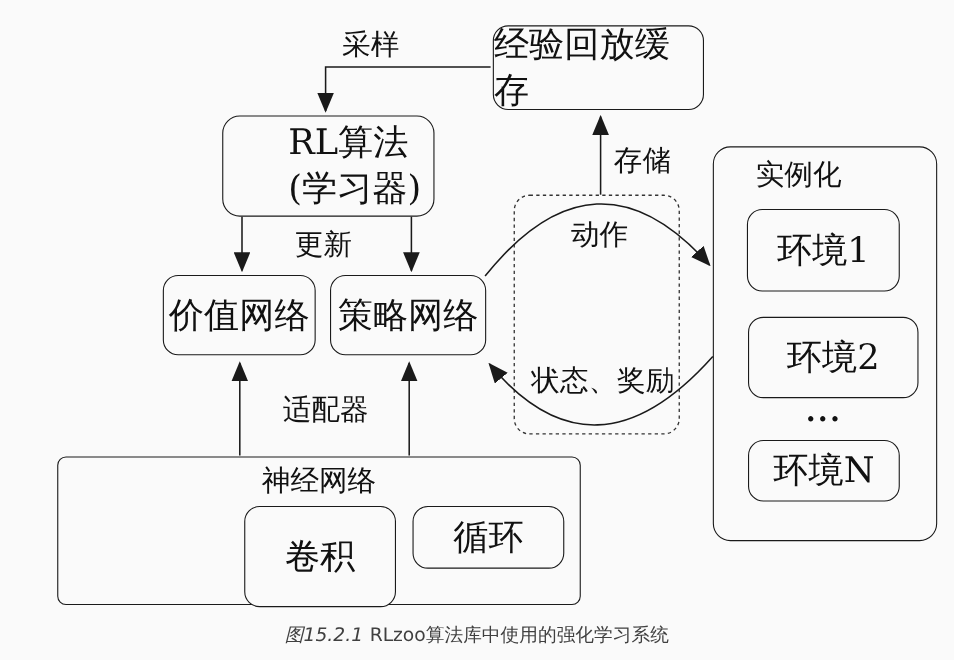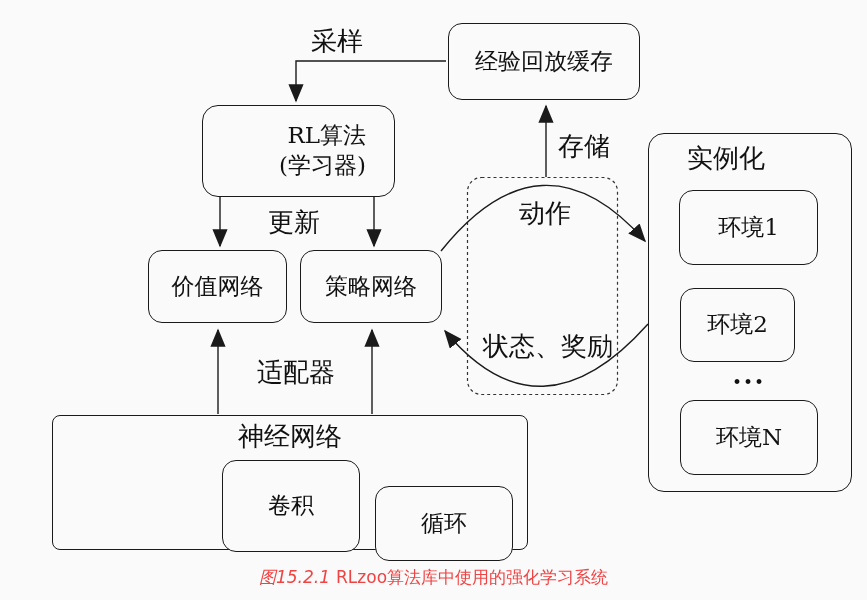--- a/index.html
+++ b/index.html
@@ -18,22 +18,22 @@
   }
   .box {
     position: absolute;
     box-sizing: border-box;
     border: 1.5px solid #1a1a1a;
     border-radius: 14px;
     background: #fafafa;
     display: flex;
     align-items: center;
     justify-content: center;
-    text-align: right;
-    font-size: 23px;
+    text-align: left;
+    font-size: 32px;
     line-height: 1.3;
     z-index: 2;
   }
   .container-box {
     position: absolute;
     box-sizing: border-box;
     border: 1.5px solid #1a1a1a;
     background: #fafafa;
     z-index: 1;
   }
@@ -67,21 +67,21 @@
     z-index: 3;
     pointer-events: none;
   }
   #caption {
     position: absolute;
     left: 0;
     top: 566px;
     width: 867px;
     text-align: center;
     font-size: 17px;
-    color: #ef4444;
+    color: #404040;
     font-family: "DejaVu Sans", "Liberation Sans", sans-serif;
     z-index: 2;
   }
   #caption .fig-no { font-style: italic; margin-right: 6px; }
 </style>
 </head>
 <body>
 
 <div id="stage">
 
@@ -102,34 +102,34 @@
 
   <div class="box" style="left:300px; top:250px; width:142px; height:73px;">
     <span>策略网络</span>
   </div>
 
   <div class="container-box" style="left:52px; top:415px; width:476px; height:135px; border-radius:8px;"></div>
   <div class="container-title" style="left:52px; width:476px; top:419px;">神经网络</div>
   <div class="box" style="left:222px; top:460px; width:138px; height:92px;">
     <span>卷积</span>
   </div>
-  <div class="box" style="left:375px; top:486px; width:138px; height:75px;">
+  <div class="box" style="left:375px; top:460px; width:138px; height:57px;">
     <span>循环</span>
   </div>
 
   <div class="container-box" style="left:648px; top:133px; width:204px; height:359px; border-radius:16px;"></div>
   <div class="container-title" style="left:636px; width:180px; top:141px;">实例化</div>
   <div class="box" style="left:679px; top:190px; width:139px; height:75px;">
     <span>环境1</span>
   </div>
-  <div class="box" style="left:680px; top:288px; width:115px; height:74px;">
+  <div class="box" style="left:680px; top:288px; width:155px; height:74px;">
     <span>环境2</span>
   </div>
   <div class="dots" style="left:680px; top:360px; width:138px;">...</div>
-  <div class="box" style="left:680px; top:400px; width:138px; height:75px;">
+  <div class="box" style="left:680px; top:400px; width:138px; height:56px;">
     <span>环境N</span>
   </div>
 
   <svg id="arrow-layer" width="867" height="600" viewBox="0 0 867 600">
     <defs>
       <marker id="ah" viewBox="0 0 12 10" refX="11" refY="5" markerWidth="13" markerHeight="11" orient="auto-start-reverse">
         <path d="M0,0 L12,5 L0,10 Z" fill="#1a1a1a"></path>
       </marker>
     </defs>
 

